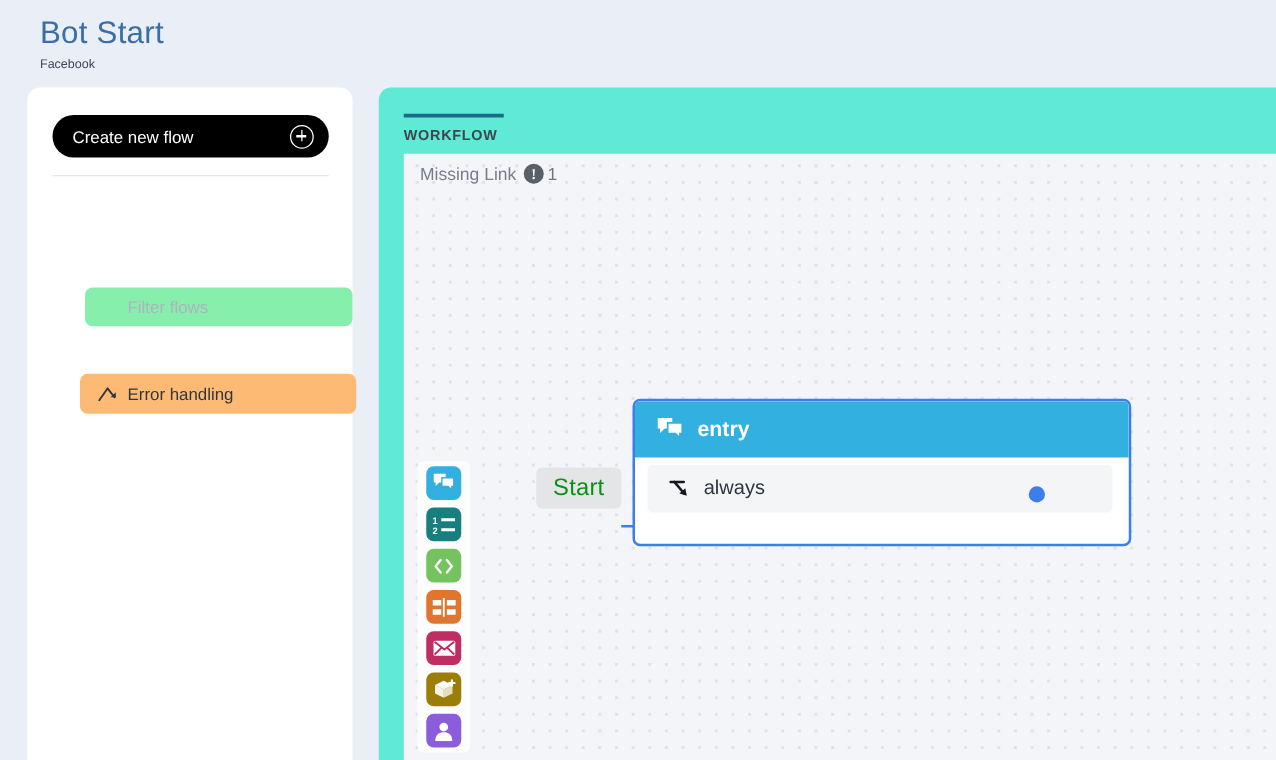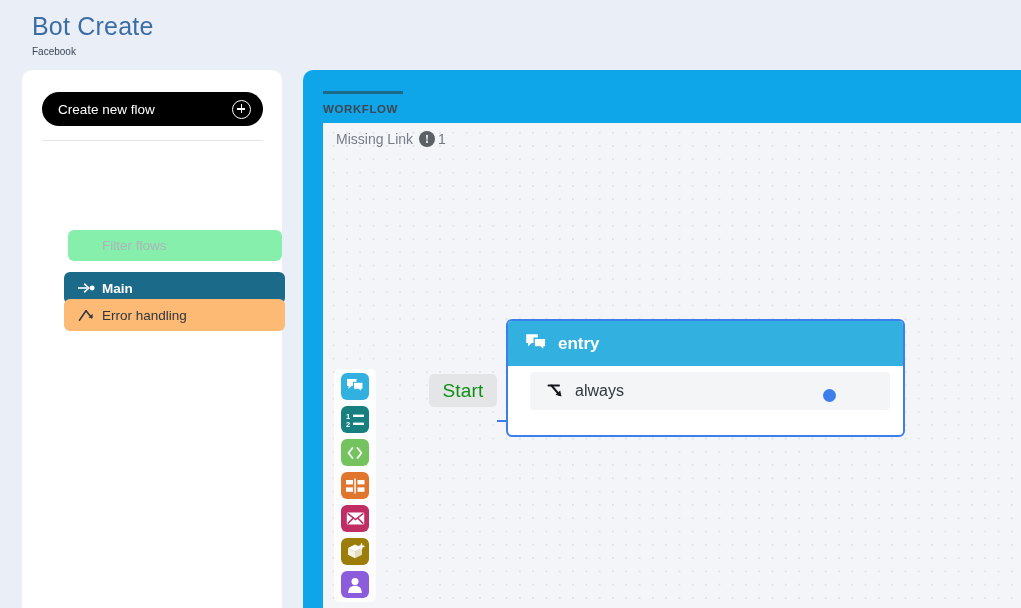--- a/index.html
+++ b/index.html
@@ -66,21 +66,21 @@
   #flow-item-main {
     top: 202px; background: #1b6a8a; color: #fff; font-weight: bold;
   }
   #flow-item-error {
     top: 229px; background: #fdba74; color: #2f3640;
   }
 
   
   #right-panel {
     position: absolute; left: 303px; top: 70px; width: 718px; height: 538px;
-    background: #0ea5e9; border-radius: 10px 0 0 0;
+    background: #5eead4; border-radius: 10px 0 0 0;
   }
   #workflow-tab {
     position: absolute; left: 20px; top: 21px; width: 80px; height: 26px;
     border-top: 3px solid #1b6a8a; display: flex; align-items: flex-end;
     cursor: pointer;
   }
   #workflow-tab-label {
     font-size: 11.5px; font-weight: bold; color: #3f4650; letter-spacing: .6px;
     padding-bottom: 2px;
   }
@@ -136,63 +136,55 @@
   #entry-node {
     position: absolute; left: 183px; top: 196px; width: 399px; height: 118px;
     background: #fff; border: 2px solid #3d7fea; border-radius: 6px;
     overflow: hidden; cursor: pointer;
   }
   #entry-node-header {
     height: 45px; background: #32b0df; display: flex; align-items: center;
     padding-left: 17px; gap: 11px;
   }
   #entry-node-title { color: #fff; font-size: 17px; font-weight: bold; }
-  #entry-node-body { padding: 6px 13px 0 22px; }
+  #entry-node-body { padding: 6px 13px 0 10px; }
   #branch-always {
     height: 38px; background: #f4f5f7; border-radius: 4px;
     display: flex; align-items: center; gap: 8px; padding-left: 17px;
   }
   #branch-always-label { font-size: 16px; color: #2f3640; }
 
   .port {
     position: absolute; width: 13px; height: 13px; border-radius: 50%;
     background: #3d7fea; z-index: 5;
   }
   #port-in  { left: 500px; top: 266px; }
 </style>
 </head>
 <body>
 
 <div id="page-header">
-  <div id="page-title">Bot Create</div>
+  <div id="page-title">Bot Start</div>
   <div id="page-subtitle">Facebook</div>
 </div>
 
 <div id="left-panel">
 
   <div id="create-flow-button">
     <span class="label">Create new flow</span>
     <span class="plus-icon"></span>
   </div>
 
   <div id="panel-divider"></div>
 
   <svg id="filter-icon" viewBox="0 0 16 16">
     <path d="M1.5 2 L14.5 2 L9 8.2 L9 14 L7 12.4 L7 8.2 Z" fill="none" stroke="#b9bdc6" stroke-width="1.3" stroke-linejoin="round"></path>
   </svg>
   <input id="filter-flows-input" type="text" placeholder="Filter flows" style="">
 
-  <div class="flow-item" id="flow-item-main">
-    <svg class="ficon" viewBox="0 0 18 16">
-      <path d="M0 8 H10" stroke="#fff" stroke-width="1.7"></path>
-      <path d="M7 4 L11.5 8 L7 12" fill="none" stroke="#fff" stroke-width="1.7" stroke-linejoin="round" stroke-linecap="round"></path>
-      <circle cx="15" cy="8" r="2.6" fill="#fff"></circle>
-    </svg>
-    <span>Main</span>
-  </div>
 
   <div class="flow-item" id="flow-item-error">
     <svg class="ficon" viewBox="0 0 18 16">
       <path d="M1.5 13.5 L8.5 3.5" stroke="#2f3640" stroke-width="1.6" stroke-linecap="round"></path>
       <path d="M8.5 3.5 L14.5 11" stroke="#2f3640" stroke-width="1.6" stroke-linecap="round"></path>
       <path d="M11 11 L15.5 11 L15.5 6.8 Z" fill="#2f3640"></path>
     </svg>
     <span>Error handling</span>
   </div>
 </div>

